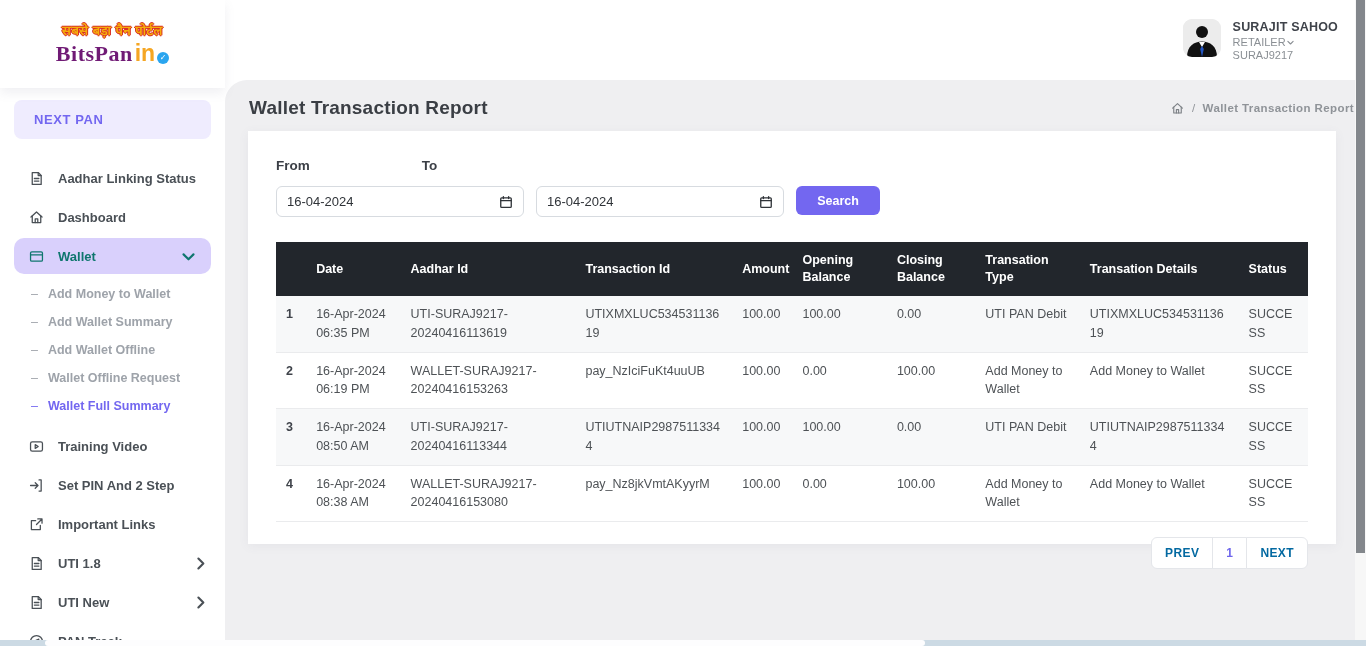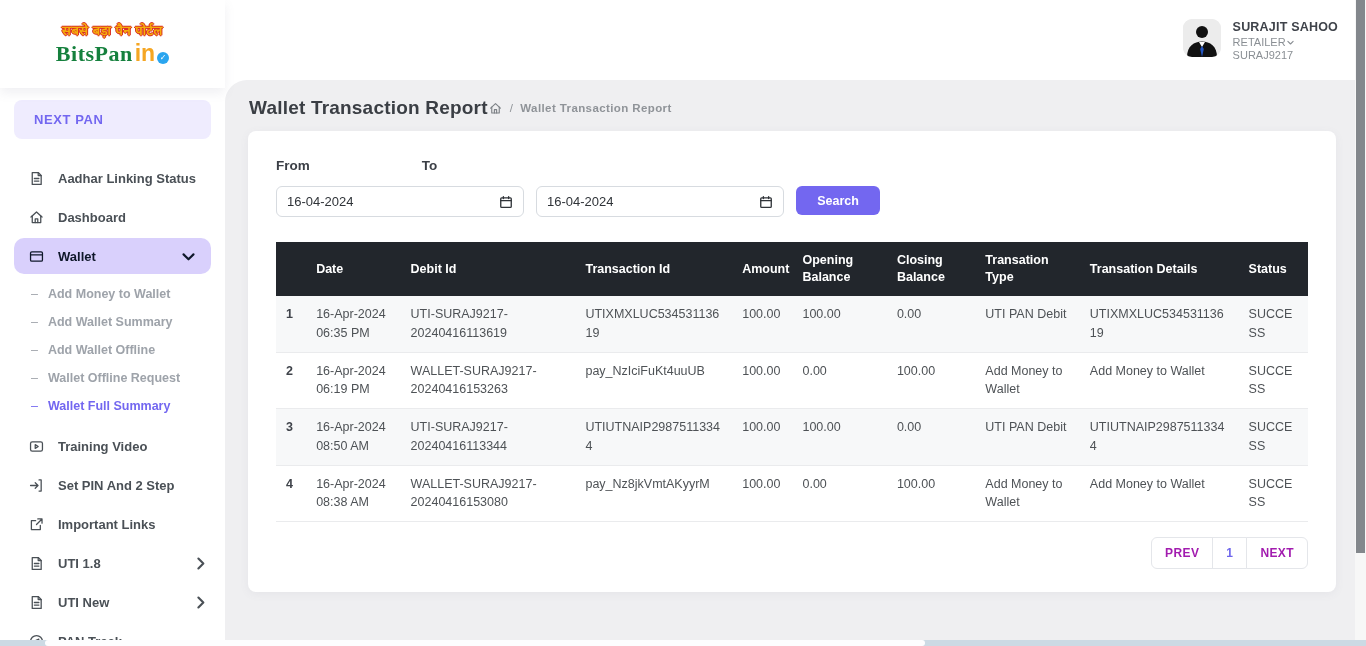--- a/index.html
+++ b/index.html
@@ -13,66 +13,66 @@
   .sidebar { position:absolute; left:0; top:0; width:225px; height:100%;
     background:#fff; z-index:3; }
   .logo-card { height:88px; display:flex; flex-direction:column; align-items:center;
     justify-content:center; background:#fff; box-shadow:0 5px 10px rgba(110,110,140,.10);
     position:relative; z-index:2; cursor:pointer; }
   .tagline { font-size:13px; font-weight:bold; color:#f5ad0c;
     text-shadow:-1px 0 #d93025, 1px 0 #d93025, 0 1px #d93025, 0 -1px #d93025;
     letter-spacing:.5px; }
   .brand-row { display:flex; align-items:baseline; margin-top:1px; }
   .brand-main { font-family:"Liberation Serif","DejaVu Serif",serif; font-weight:bold;
-    font-size:22px; color:#15803d; letter-spacing:.5px; }
+    font-size:22px; color:#701a75; letter-spacing:.5px; }
   .brand-suffix { font-size:23px; font-weight:bold; color:#f5a623; margin-left:2px; }
   .verified-badge { width:12px; height:12px; background:#2aa5ef; border-radius:50%;
     color:#fff; font-size:8px; line-height:12px; text-align:center; font-weight:bold;
     display:inline-block; margin-left:2px; transform:translateY(-1px); }
 
   .portal-pill { margin:12px 14px 8px 14px; background:#efecfe; border-radius:8px;
     padding:12px 20px; color:#7367f0; font-size:13px; font-weight:bold;
     letter-spacing:.6px; cursor:pointer; }
 
   .nav { padding-top:12px; }
   .nav-item { height:39px; display:flex; align-items:center; gap:13px;
     padding:0 16px 0 28px; font-size:13px; font-weight:bold; color:#4a5056; cursor:pointer; }
   .nav-item svg { width:17px; height:17px; flex:0 0 17px; }
   .nav-item .chev { margin-left:auto; display:flex; align-items:center; }
   .nav-item.active { margin:1px 14px; padding:0 14px; height:36px; background:#d9d0fc;
-    border-radius:10px; color:#0f172a; }
+    border-radius:10px; color:#0f766e; }
   .sub-list { padding:5px 0 7px 0; }
   .sub-item { height:28px; display:flex; align-items:center; gap:10px;
     padding-left:31px; font-size:12.5px; font-weight:bold; color:#9ea3aa; cursor:pointer; }
   .sub-item .dash { font-weight:normal; }
   .sub-item.active { color:#7367f0; }
 
   
   .topbar { position:absolute; left:236px; top:0; right:0; height:80px; background:#fff; z-index:2; }
   .user-chip { position:absolute; right:28px; top:19px; display:flex; gap:12px; cursor:pointer; }
   .avatar { width:38px; height:38px; border-radius:9px; background:#ececec; overflow:hidden; }
   .user-meta { line-height:1.25; padding-top:1px; }
   .user-name { font-size:12.5px; font-weight:bold; color:#3f434a; letter-spacing:.2px; }
   .user-role { font-size:11px; color:#8a8f94; display:flex; align-items:center; gap:0; }
   .user-id { font-size:11px; color:#8a8f94; }
 
   
   .main { position:absolute; left:225px; top:80px; right:0; bottom:0;
     background:#efeff1; border-top-left-radius:22px; z-index:1; }
-  .titlebar { display:flex; align-items:center; 
+  .titlebar { display:flex; align-items:center; justify-content:space-between;
     padding:17px 12px 12px 24px; }
   .page-title { font-size:19px; font-weight:800; color:#3a3e44; letter-spacing:.2px; }
   .breadcrumb { display:flex; align-items:center; gap:7px; font-size:11.5px;
     color:#8f9398; letter-spacing:.4px; font-weight:bold; }
   .breadcrumb svg { width:15px; height:15px; }
   .breadcrumb .sep { font-weight:normal; }
 
-  .card { margin:0 30px 0 23px; background:#fff; border-radius:8px;
+  .card { margin:0 30px 0 23px; background:#fff; border-radius:0;
     box-shadow:0 2px 10px rgba(100,100,130,.07); padding:27px 28px 30px 28px;
-    height:461px; position:relative; }
+    height:413px; position:relative; }
 
   .filter-labels { display:flex; }
   .filter-label { font-size:13.5px; font-weight:bold; color:#3b3f46; }
   .filter-label.to { margin-left:112px; }
   .filter-row { display:flex; align-items:flex-start; margin-top:13px; }
   .date-input { width:248px; height:31px; border:1px solid #d7dbe0; border-radius:6px;
     background:#fff; display:flex; align-items:center; padding:0 10px; font-size:13px;
     color:#2f3338; cursor:text; }
   .date-input .val { flex:1; }
   .date-input svg { width:14px; height:14px; }
@@ -85,21 +85,21 @@
   table.tx th { background:#22262c; color:#fff; font-size:12.5px; font-weight:bold;
     text-align:left; padding:9px 10px; height:54px; vertical-align:middle; line-height:1.35; }
   table.tx td { font-size:12.5px; color:#4e5256; padding:9px 10px; vertical-align:top;
     line-height:1.5; word-wrap:break-word; overflow-wrap:break-word; }
   table.tx tbody tr { height:54px; border-bottom:1px solid #eaebed; }
   table.tx tbody tr:nth-child(odd) { background:#f7f8f9; }
   table.tx td:first-child { font-weight:bold; color:#3f434a; }
 
   .pagination { display:flex; justify-content:flex-end; margin-top:15px; }
   .pg-btn { border:1px solid #e4e6ea; background:#fff; padding:8px 13px;
-    font-size:12px; font-weight:bold; letter-spacing:.4px; color:#a21caf;
+    font-size:12px; font-weight:bold; letter-spacing:.4px; color:#0369a1;
     cursor:pointer; font-family:inherit; margin-left:-1px; }
   .pg-btn.first { border-radius:6px 0 0 6px; margin-left:0; }
   .pg-btn.last { border-radius:0 6px 6px 0; }
 
   
   .vscroll { position:absolute; right:0; top:0; width:11px; bottom:6px;
     background:#f7f7f7; z-index:6; }
   .vscroll-thumb { position:absolute; top:0; left:1px; width:9px; height:553px;
     background:#83878c; cursor:grab; }
   .hscroll { position:absolute; left:0; right:0; bottom:0; height:6px;
@@ -306,21 +306,21 @@
           <col style="width: 94px;">
           <col style="width: 88px;">
           <col style="width: 104px;">
           <col style="width: 158px;">
           <col style="width: 69px;">
         </colgroup>
       <thead>
         <tr id="tx-head-row">
             <th></th>
             <th>Date</th>
-            <th>Debit Id</th>
+            <th>Aadhar Id</th>
             <th>Transaction Id</th>
             <th>Amount</th>
             <th>Opening Balance</th>
             <th>Closing Balance</th>
             <th>Transation Type</th>
             <th>Transation Details</th>
             <th>Status</th>
           </tr>
       </thead>
       <tbody id="tx-body">

